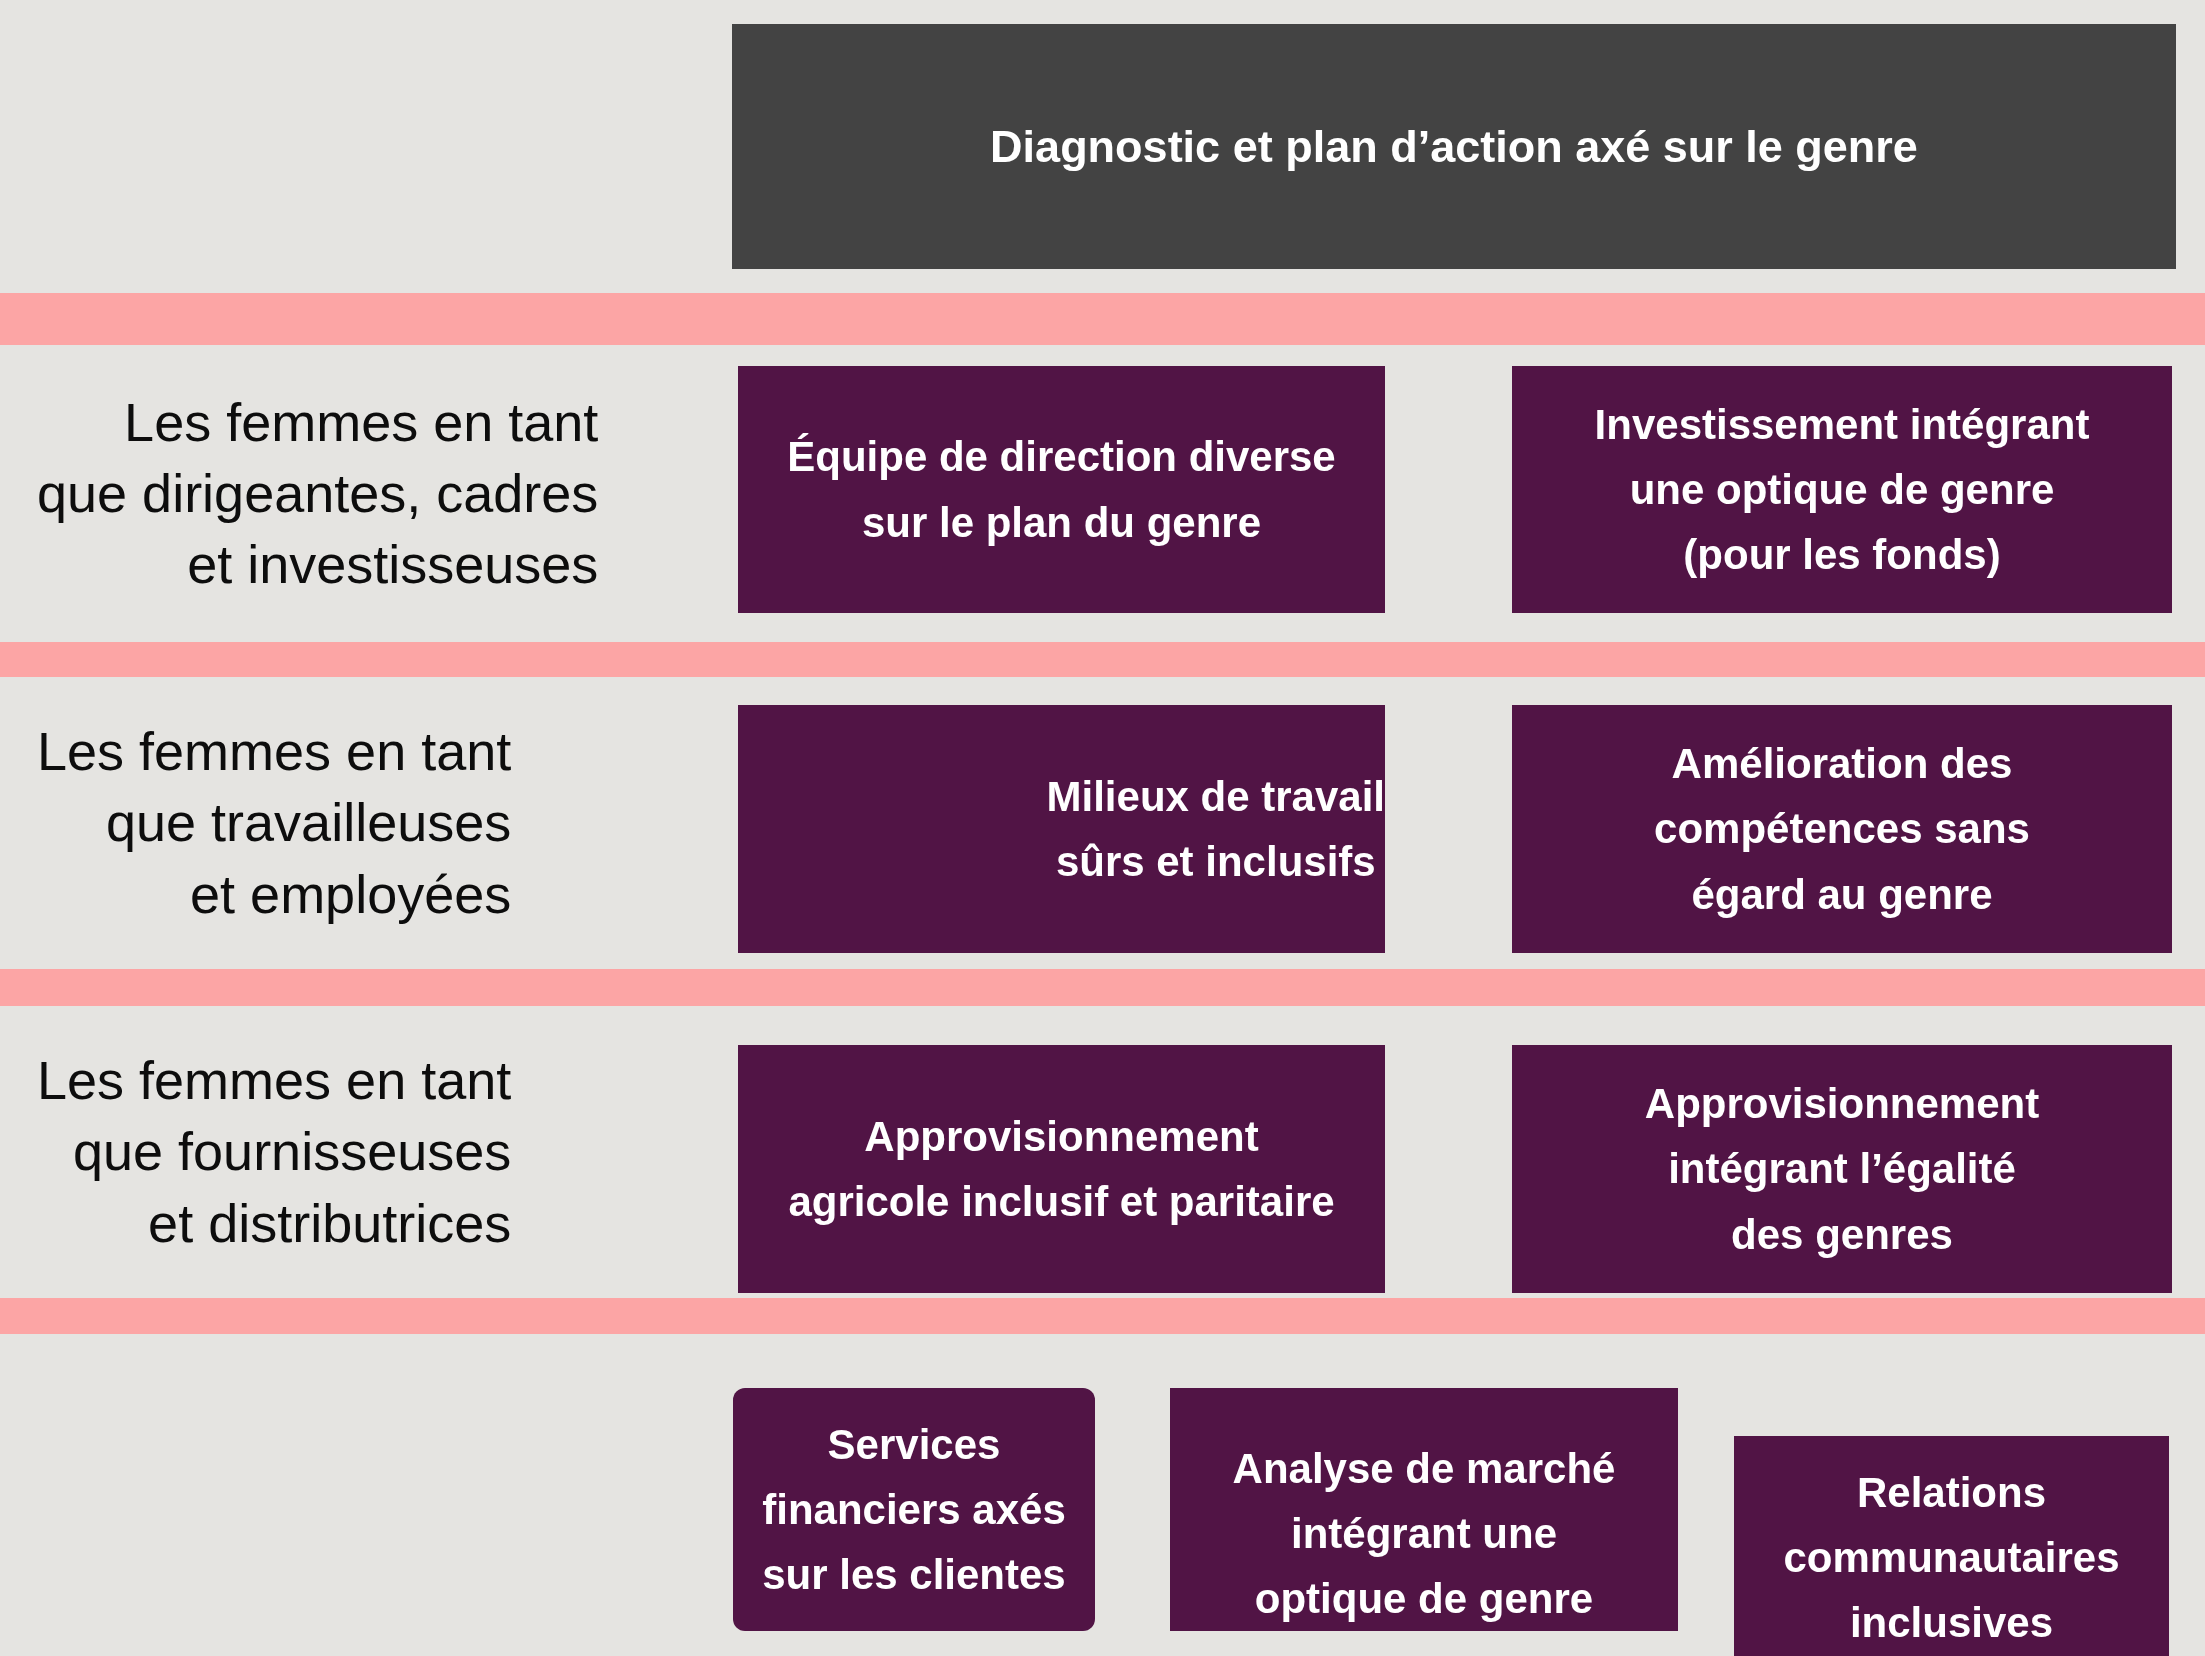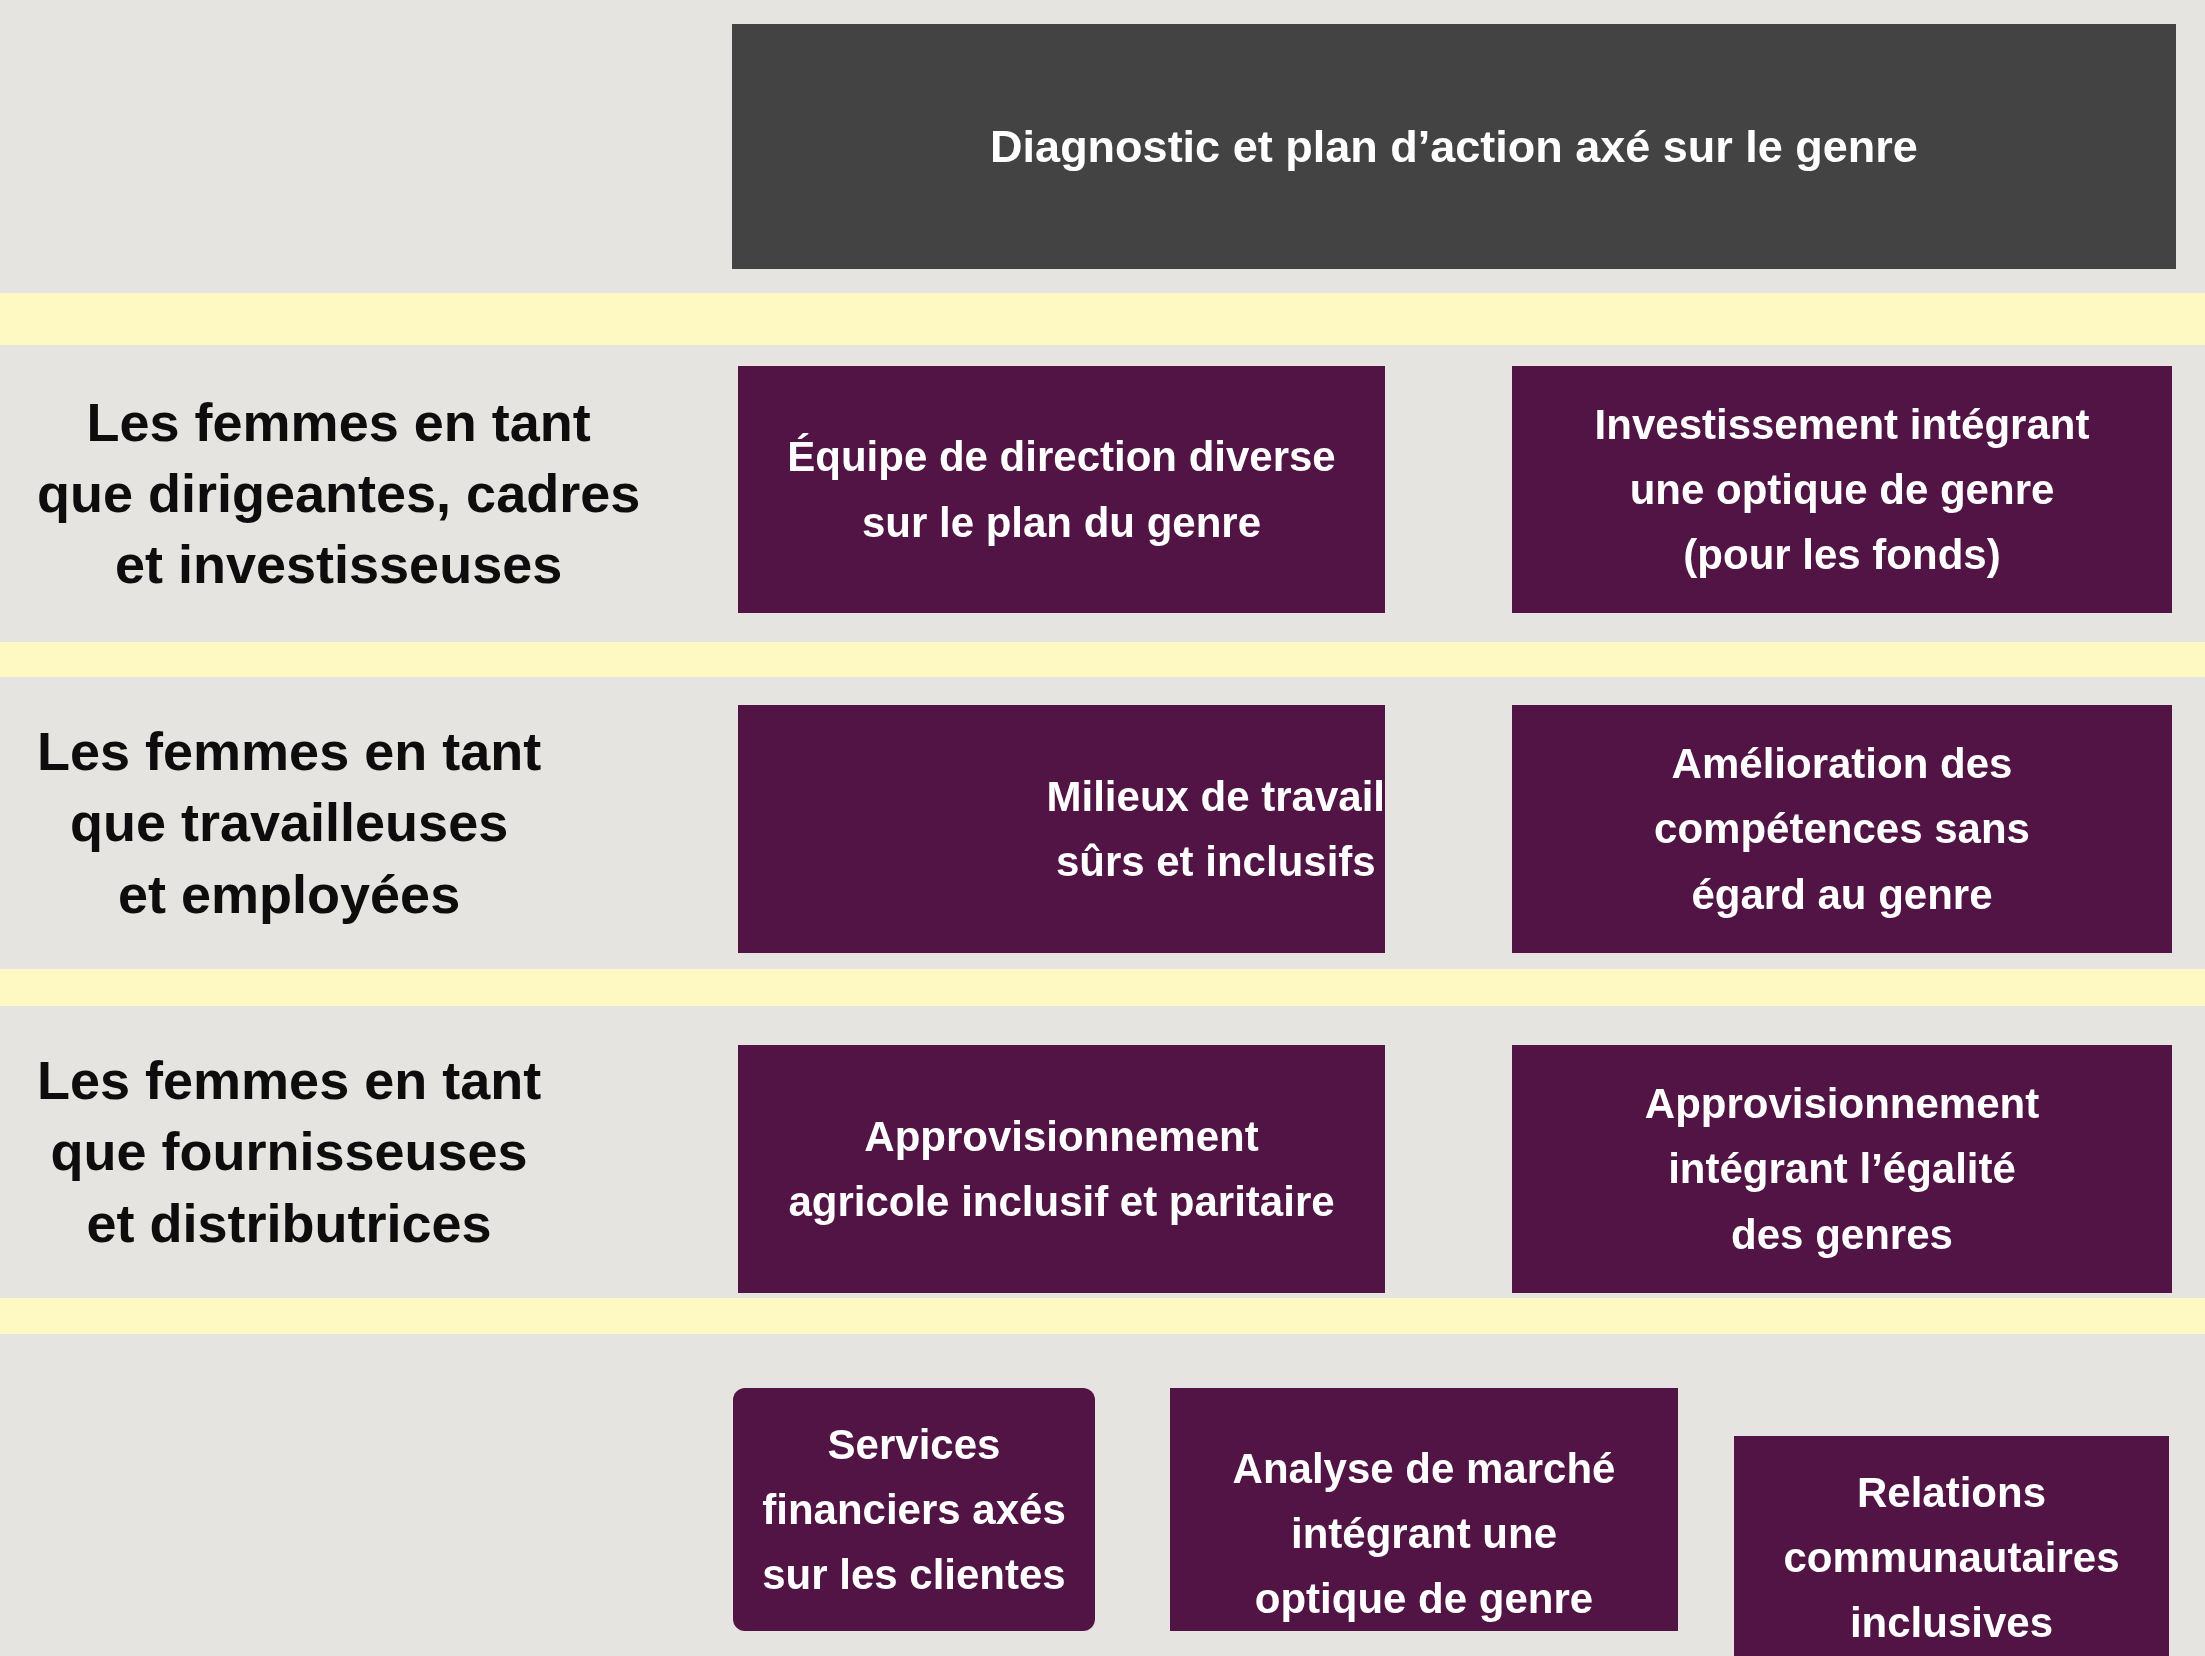--- a/index.html
+++ b/index.html
@@ -5,21 +5,21 @@
   html, body {
     margin: 0;
     padding: 0;
     background: #ffffff;
     font-family: "Liberation Sans", sans-serif;
   }
   #canvas {
     position: relative;
     width: 2205px;
     height: 1656px;
-    background: #fef9c3;
+    background: #fca5a5;
     overflow: hidden;
   }
   
   .band {
     position: absolute;
     left: 0;
     width: 2205px;
     background: #e5e4e1;
   }
   .band-header { top: 0;     height: 293px; }
@@ -50,24 +50,24 @@
   .rowlabel {
     position: absolute;
     left: 37px;
     width: 664px;
     display: flex;
     align-items: center;
   }
   .rowlabel .label-text {
     color: #0d0d0d;
     font-size: 54px;
-    font-weight: bold;
+    font-weight: normal;
     line-height: 1.32;
     white-space: pre-line;
-    text-align: center;
+    text-align: right;
   }
   .rowlabel-r1 { top: 345px;  height: 297px; }
   .rowlabel-r2 { top: 677px; height: 292px; }
   .rowlabel-r3 { top: 1006px; height: 292px; }
   .rowlabel-r4 { top: 1334px; height: 322px; }
 
   
   .pbox {
     position: absolute;
     background: #511445;

